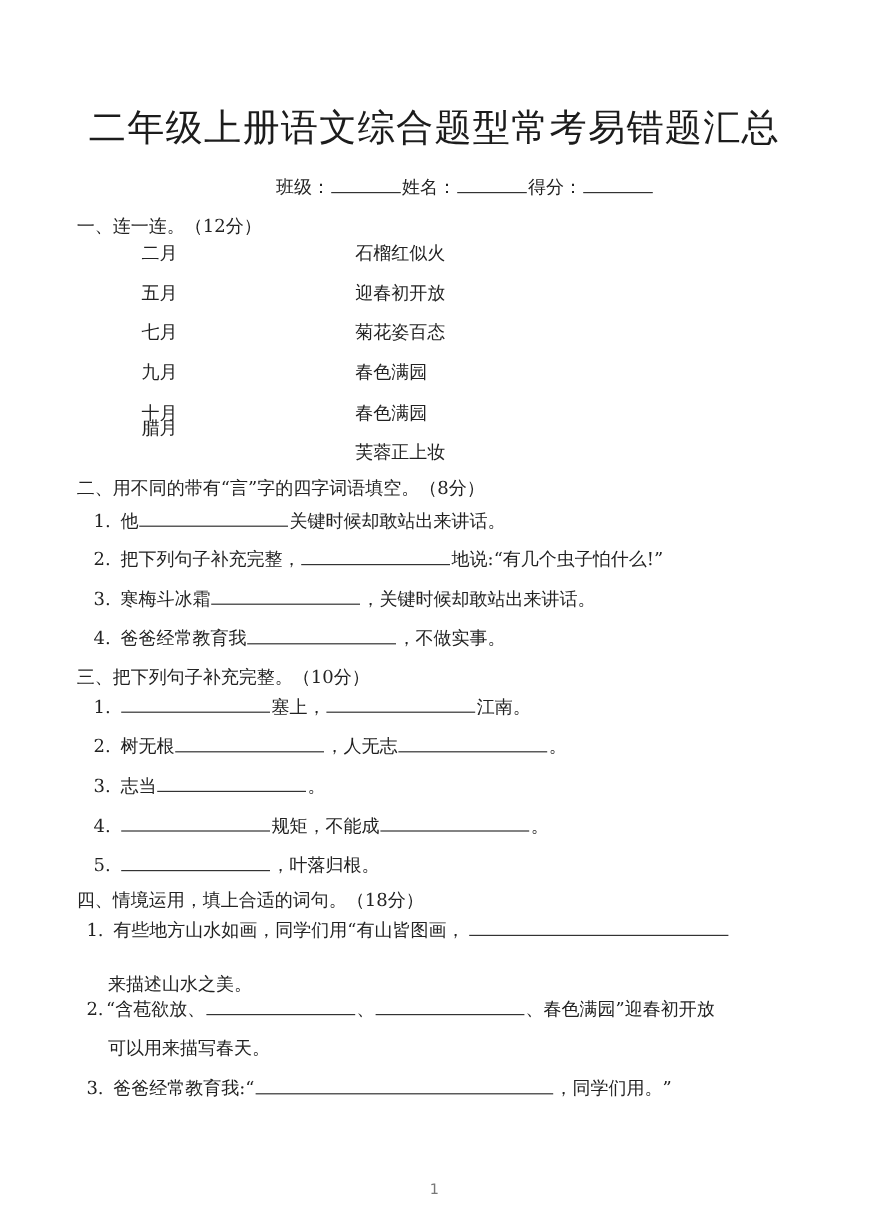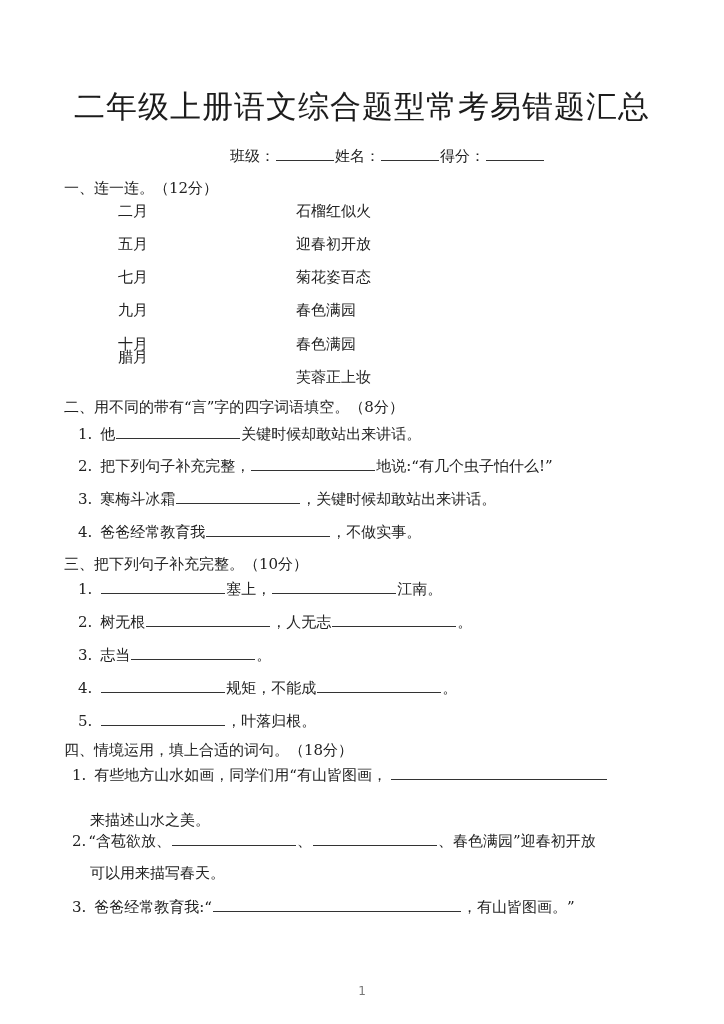--- a/index.html
+++ b/index.html
@@ -84,16 +84,16 @@
   <span class="num">1.</span><span>有些地方山水如画，同学们用“有山皆图画，</span><span class="blank" style="width:216px;margin-left:4px"></span>
 </div>
 <div class="abs row" style="top:811px;left:90px">来描述山水之美。</div>
 
 <div class="abs row" style="top:831px;left:72px">
   <span class="num" style="margin-right:2px">2.</span><span>“含苞欲放、</span><span class="blank" style="width:124px"></span><span>、</span><span class="blank" style="width:124px"></span><span>、春色满园”迎春初开放</span>
 </div>
 <div class="abs row" style="top:864px;left:90px">可以用来描写春天。</div>
 
 <div class="abs row" style="top:897px;left:72px">
-  <span class="num">3.</span><span>爸爸经常教育我:“</span><span class="blank" style="width:248px"></span><span>，有山皆图画。”</span>
+  <span class="num">3.</span><span>爸爸经常教育我:“</span><span class="blank" style="width:248px"></span><span>，同学们用。”</span>
 </div>
 
 <div class="abs pagenum">1</div>
 
 </body></html>

